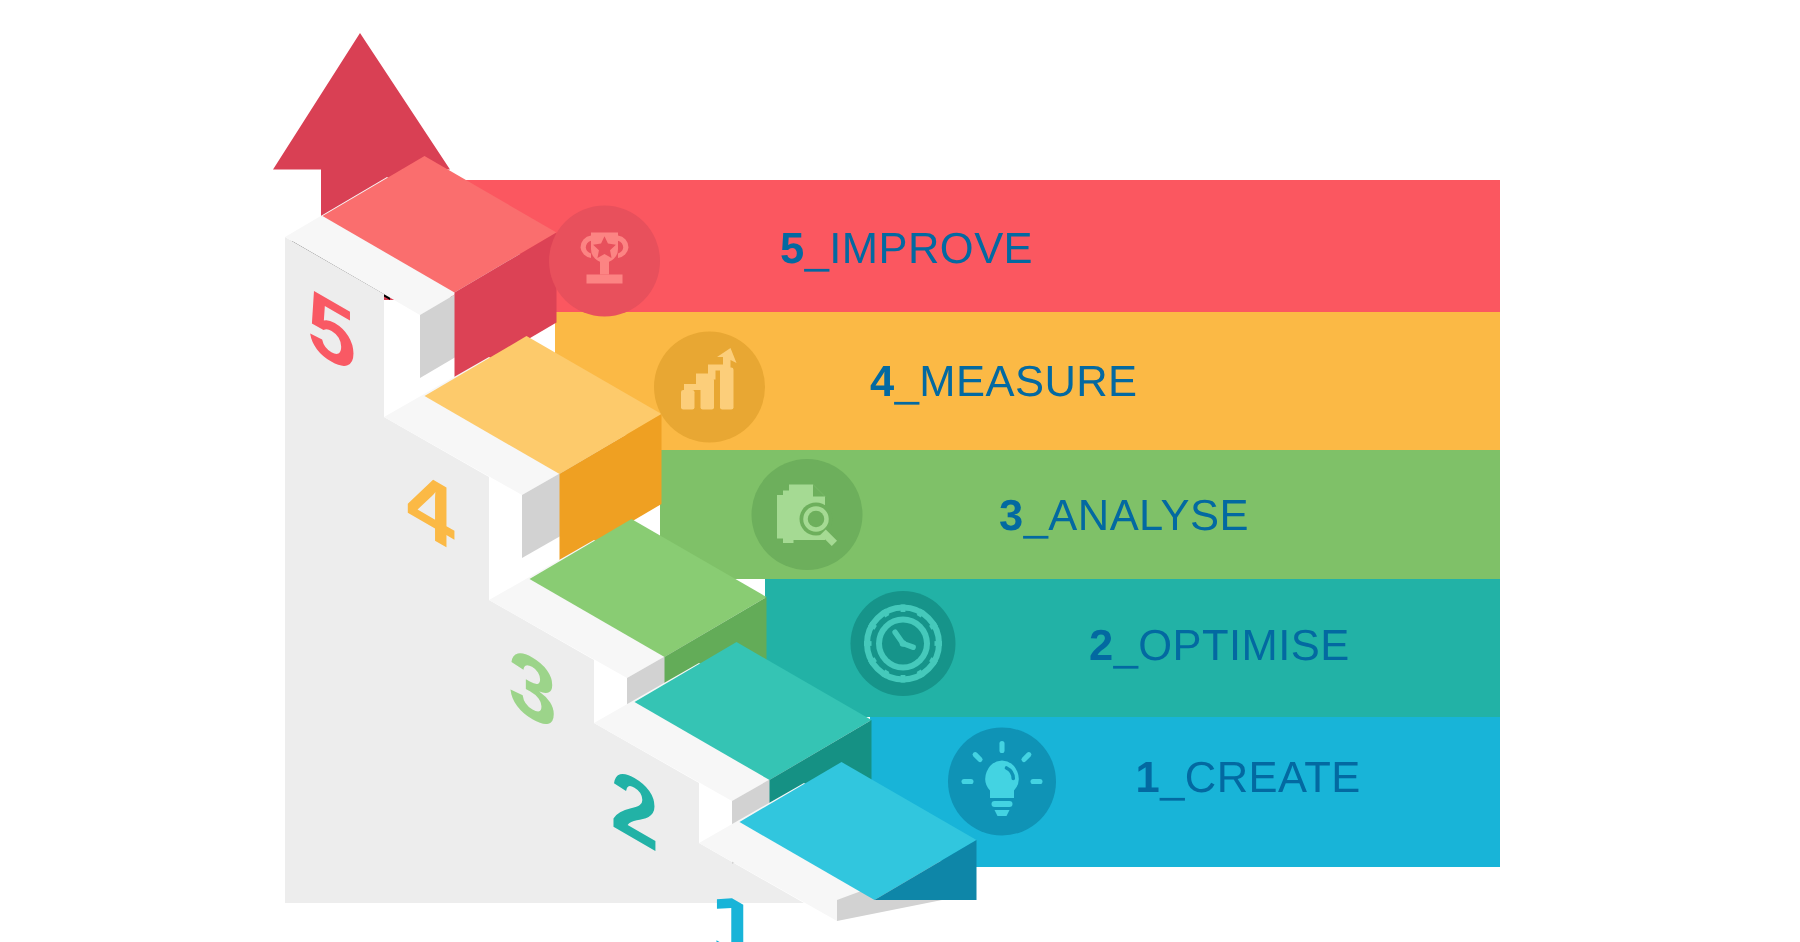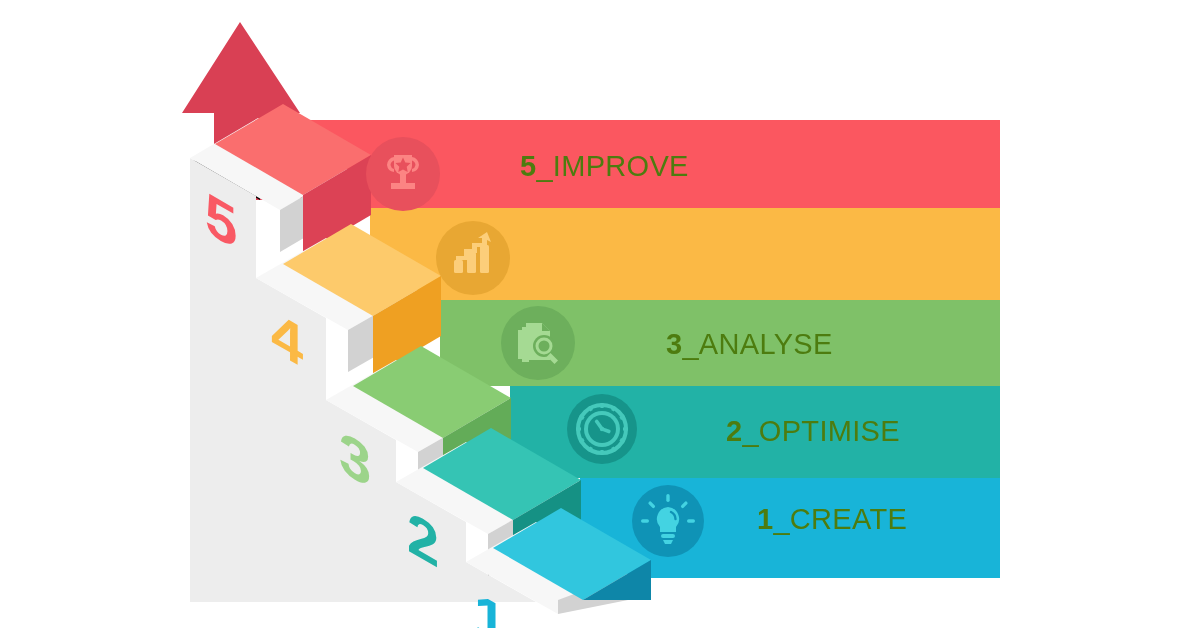--- a/index.html
+++ b/index.html
@@ -2,21 +2,21 @@
 <html><head>
 <meta charset="utf-8">
 <style>
   html,body{margin:0;padding:0;background:#ffffff;}
   body{width:1200px;height:628px;overflow:hidden;
        font-family:"Liberation Sans","DejaVu Sans",sans-serif;}
   #stage{position:relative;width:1200px;height:628px;background:#fff;}
   #stage svg{position:absolute;left:0;top:0;}
   .bandlabel{
     position:absolute;
-    color:#4d7c0f;
+    color:#0369a1;
     font-family:"Liberation Sans","DejaVu Sans",sans-serif;
     font-size:29px;
     letter-spacing:.3px;
     white-space:nowrap;
     font-weight:400;
   }
   .bandlabel b{font-weight:700;}
   .stepnum{
     font-family:"Liberation Sans","DejaVu Sans",sans-serif;
     font-weight:700;
@@ -184,20 +184,23 @@
       <text class="stepnum" id="n3" x="339" y="468" transform="skewY(30) translate(0,-194)" fill="#9CD48A">3</text>
       <text class="stepnum" id="n2" x="407" y="548" transform="skewY(30) translate(0,-233)" fill="#22B2A6">2</text>
       <text class="stepnum" id="n1" x="474" y="628" transform="skewY(30) translate(0,-271)" fill="#18B4D8">1</text>
     </g>
   </svg>
 
   <div class="bandlabel" style="left:520px; top:150px;">
     <b>5</b><span>_IMPROVE</span>
   </div>
 
+  <div class="bandlabel" style="left:580px; top:239px;">
+    <b>4</b><span>_MEASURE</span>
+  </div>
 
   <div class="bandlabel" style="left:637px; top:328px;margin-left:29px;">
     <b>3</b><span>_ANALYSE</span>
   </div>
 
   <div class="bandlabel" style="left:726px; top:415px;">
     <b>2</b><span>_OPTIMISE</span>
   </div>
 
   <div class="bandlabel" style="left:757px; top:503px;text-align:right;">

